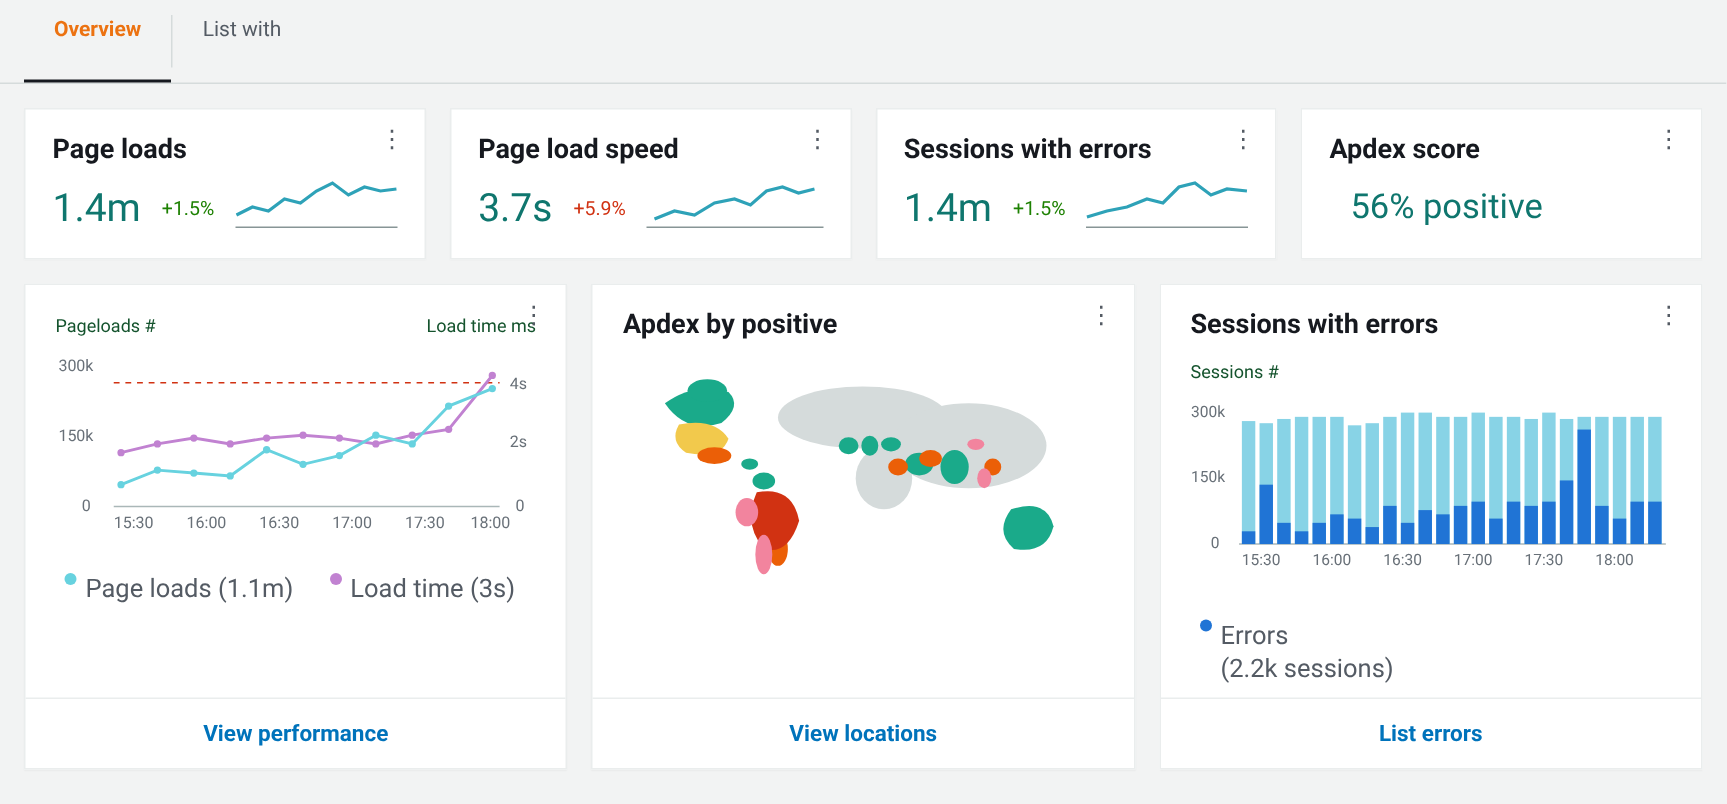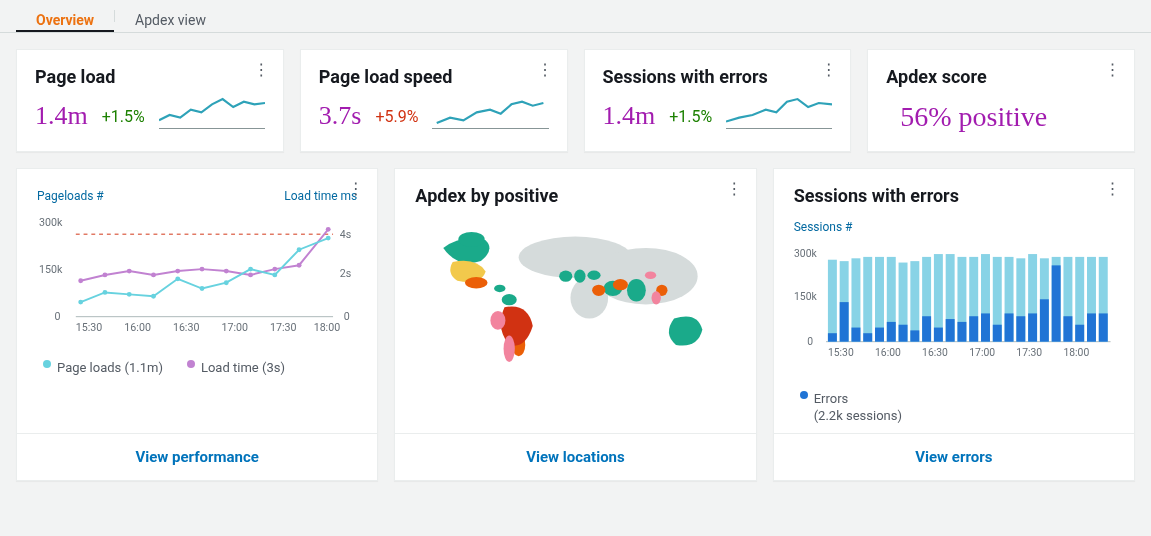--- a/index.html
+++ b/index.html
@@ -10,21 +10,21 @@
     font-size: 14px;
     width: 1151px;
     padding-bottom: 8px;
   }
   .tabs {
     display: flex;
     padding: 0 16px;
     border-bottom: 1px solid #d5dbdb;
   }
   .tab {
-    padding: 12px 20px 2px;
+    padding: 12px 20px 25px;
     font-size: 14px;
     font-weight: 400;
     color: #545b64;
     cursor: pointer;
   }
   .tab.active {
     color: #ec7211;
     font-weight: 700;
     border-bottom: 2px solid #16191f;
     position: relative;
@@ -36,56 +36,56 @@
   .card {
     background: #fff;
     border: 1px solid #eaeded;
     box-shadow: 0 1px 1px rgba(0,0,0,0.04);
     flex: 1;
     position: relative;
   }
   .card-metric { padding: 16px 18px 18px; display:flex; flex-direction:column; }
   .card-title { font-size: 18px; font-weight: 700; color: #16191f; margin-bottom: 14px;}
   .metric-row { display: flex; align-items: center; gap: 14px; }
-  .metric-value { font-size: 26px; font-weight: 400; color: #a21caf; font-family: Liberation Serif, serif; }
-  .metric-delta { font-size: 16px; }
+  .metric-value { font-size: 26px; font-weight: 400; color: #0f766e; }
+  .metric-delta { font-size: 13px; }
   .delta-pos { color: #1d8102; }
   .delta-neg { color: #d13212; text-align: center; }
   .spark-wrap { flex:1; height:40px; position:relative; margin-top:-10px;}
   .spark-base { position:absolute; bottom:2px; left:0; right:0; height:1px; background:#879596; }
   .menu-dots {
     position: absolute; top: 10px; right: 12px;
     width: 18px; height: 18px; display:flex; align-items:center; justify-content:center;
     cursor: pointer; color:#545b64; font-size:16px; letter-spacing:1px;
   }
   .card-large { display:flex; flex-direction:column; }
   .card-body { padding: 16px 20px 8px; flex:1; }
   .card-footer { text-align:center; padding: 14px 0; border-top:1px solid #eaeded; }
   .card-footer a { color:#0073bb; font-weight:700; font-size:15px; text-decoration:none; }
-  .subhead-row { display:flex; justify-content:space-between; font-size:12px; color:#0369a1; margin-top:4px;}
-  .legend { display:flex; flex-wrap:wrap; gap:14px 24px; font-size:13px; color:#545b64; margin-top:14px; padding-left:6px;}
+  .subhead-row { display:flex; justify-content:space-between; font-size:12px; color:#14532d; margin-top:4px;}
+  .legend { display:flex; flex-wrap:wrap; gap:14px 24px; font-size:17px; color:#545b64; margin-top:14px; padding-left:6px;}
   .legend .dot { display:inline-block; width:8px; height:8px; border-radius:50%; margin-right:6px; vertical-align:middle;}
   .legend .item { display:flex; align-items:flex-start; }
   .legend .txt { line-height:1.3;}
   .tick { font-size:11px; fill:#687078; }
 </style>
 </head>
 <body>
 
 <div class="tabs">
   <div class="tab active">Overview</div>
   <div class="tab-sep"></div>
-  <div class="tab">Apdex view</div>
+  <div class="tab">List with</div>
 </div>
 
 <div class="row">
 
   <div class="card card-metric">
     <div class="menu-dots">⋮</div>
-    <div class="card-title">Page load</div>
+    <div class="card-title">Page loads</div>
     <div class="metric-row">
       <div class="metric-value">1.4m</div>
       <div class="metric-delta delta-pos">+1.5%</div>
       <div class="spark-wrap">
         <svg viewBox="0 0 80 30" width="100%" height="100%">
             <polyline fill="none" stroke="#2ea2b8" stroke-width="1.6" points="0,22 8,18 16,20 24,14 32,16 40,10 48,6 56,12 64,8 72,10 80,9"></polyline>
           </svg>
         <div class="spark-base"></div>
       </div>
     </div>
@@ -118,21 +118,21 @@
           </svg>
         <div class="spark-base"></div>
       </div>
     </div>
   </div>
 
   <div class="card card-metric">
     <div class="menu-dots">⋮</div>
     <div class="card-title">Apdex score</div>
     <div class="metric-row">
-      <div class="metric-value" style="font-size:28px; padding-left:14px;">56% positive</div>
+      <div class="metric-value" style="font-size:23px; padding-left:14px;">56% positive</div>
     </div>
   </div>
 </div>
 
 <div class="row">
 
   <div class="card card-large" style="flex:1;">
     <div class="menu-dots">⋮</div>
     <div class="card-body">
       <div class="subhead-row">
@@ -323,16 +323,16 @@
       <div class="legend">
         <div class="item">
             <span class="dot" style="background:#2074d5"></span>
           <span class="txt">
             <span>Errors</span><br>
             <span>(2.2k sessions)</span>
           </span>
         </div>
       </div>
     </div>
-    <div class="card-footer"><a href="#">View errors</a></div>
+    <div class="card-footer"><a href="#">List errors</a></div>
   </div>
 
 </div>
 
 </body></html>

